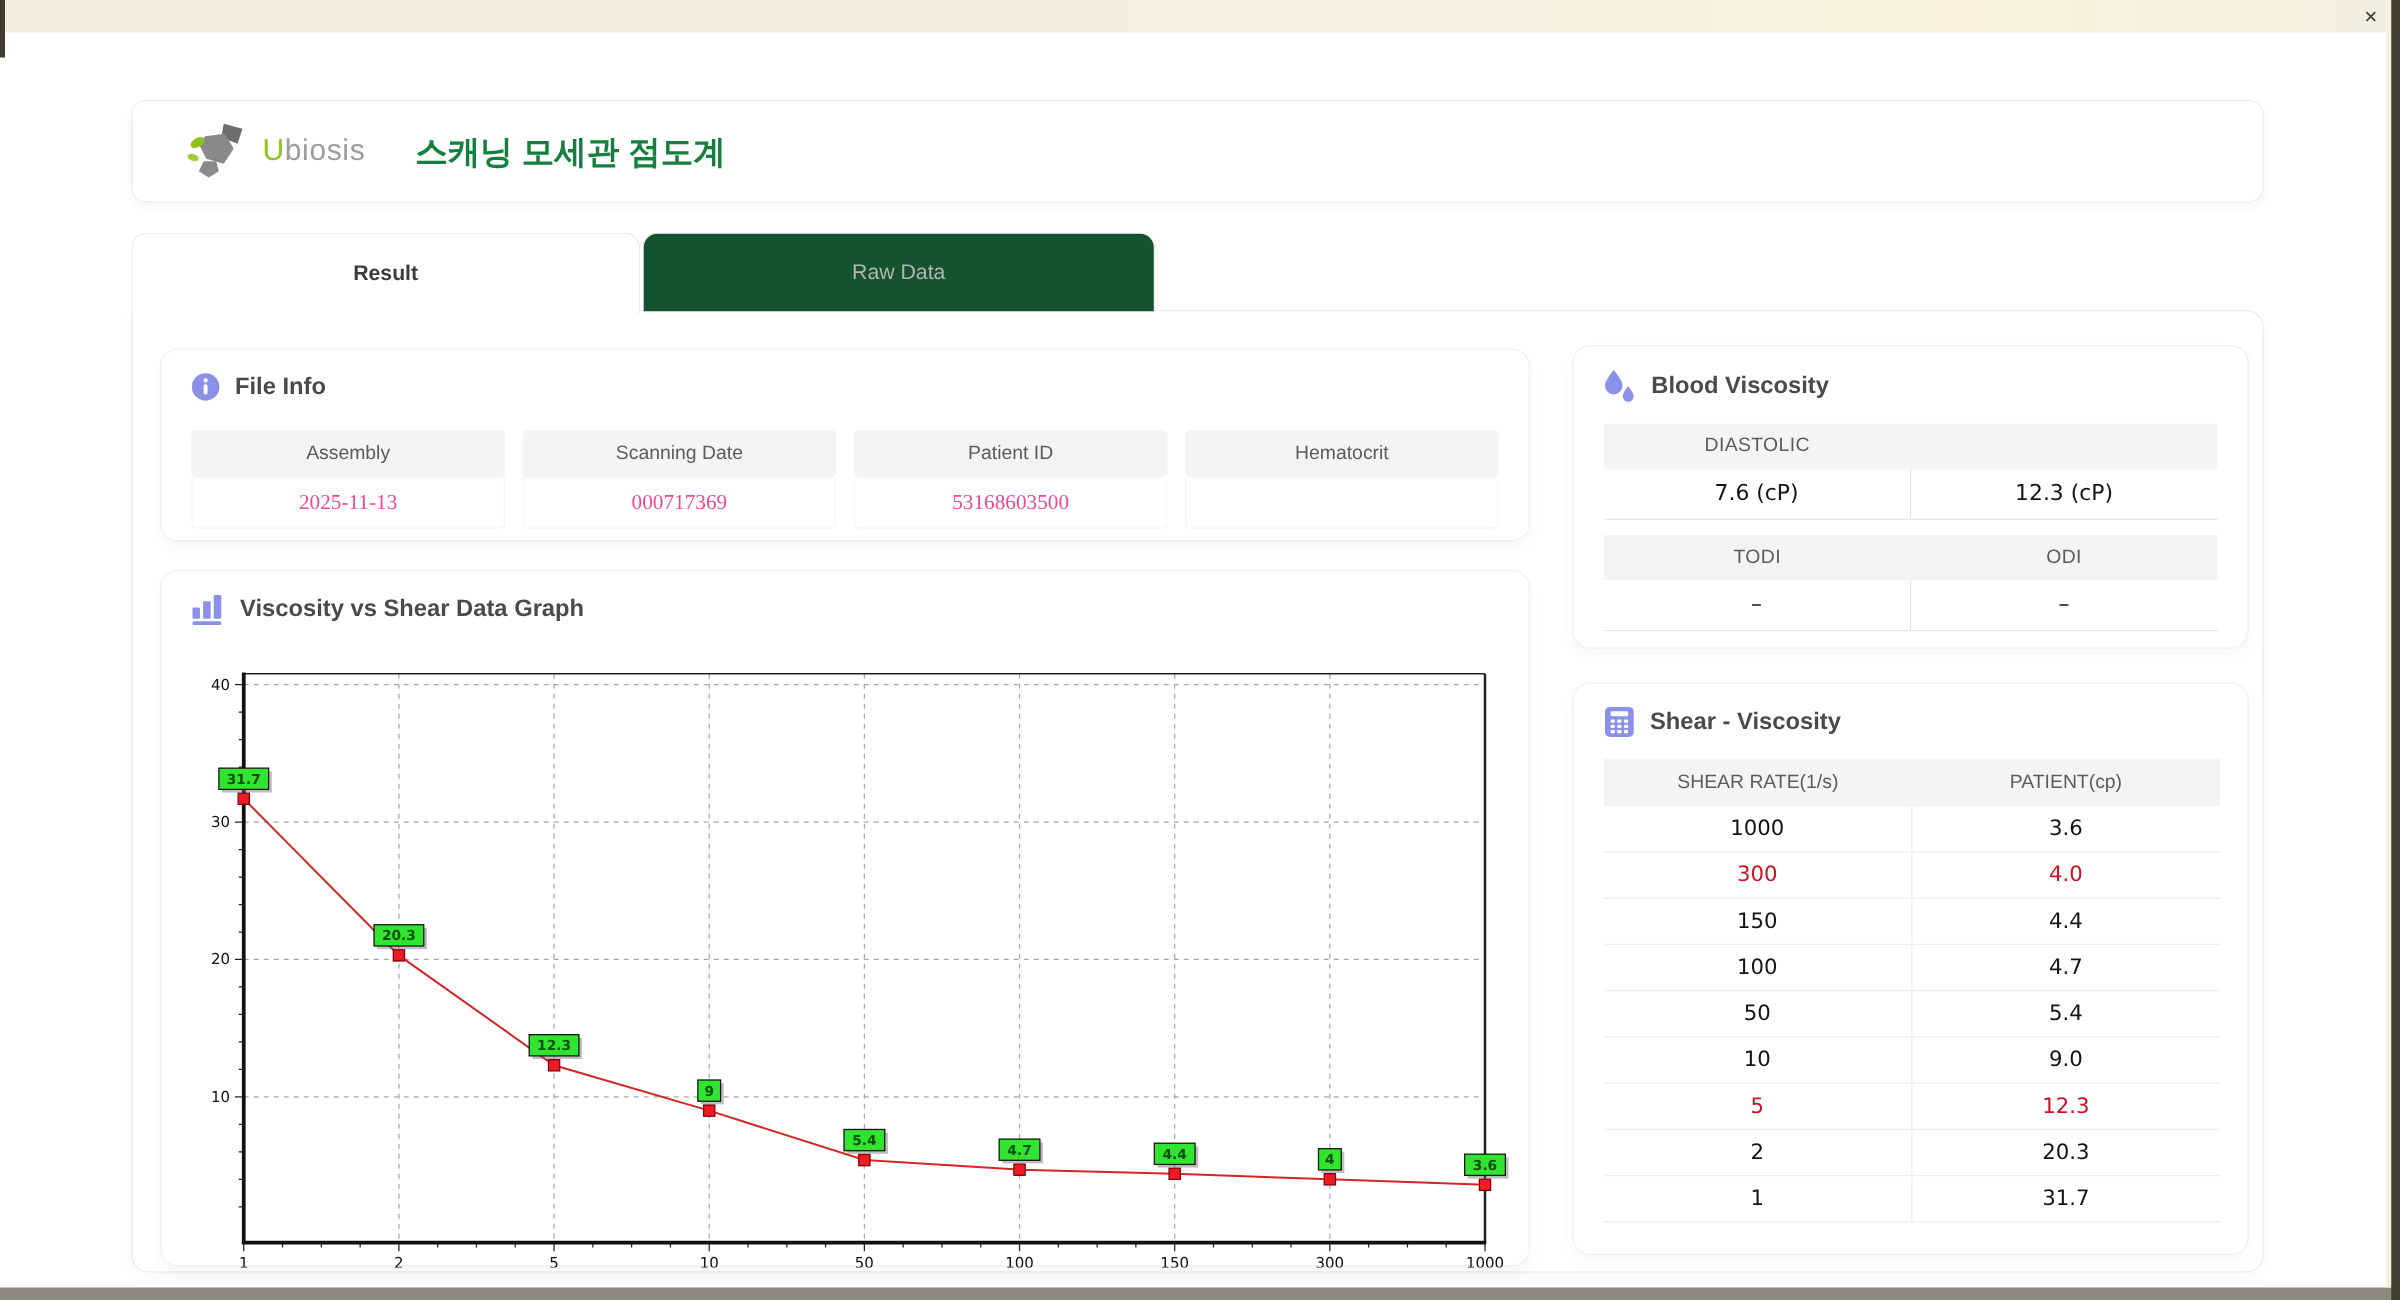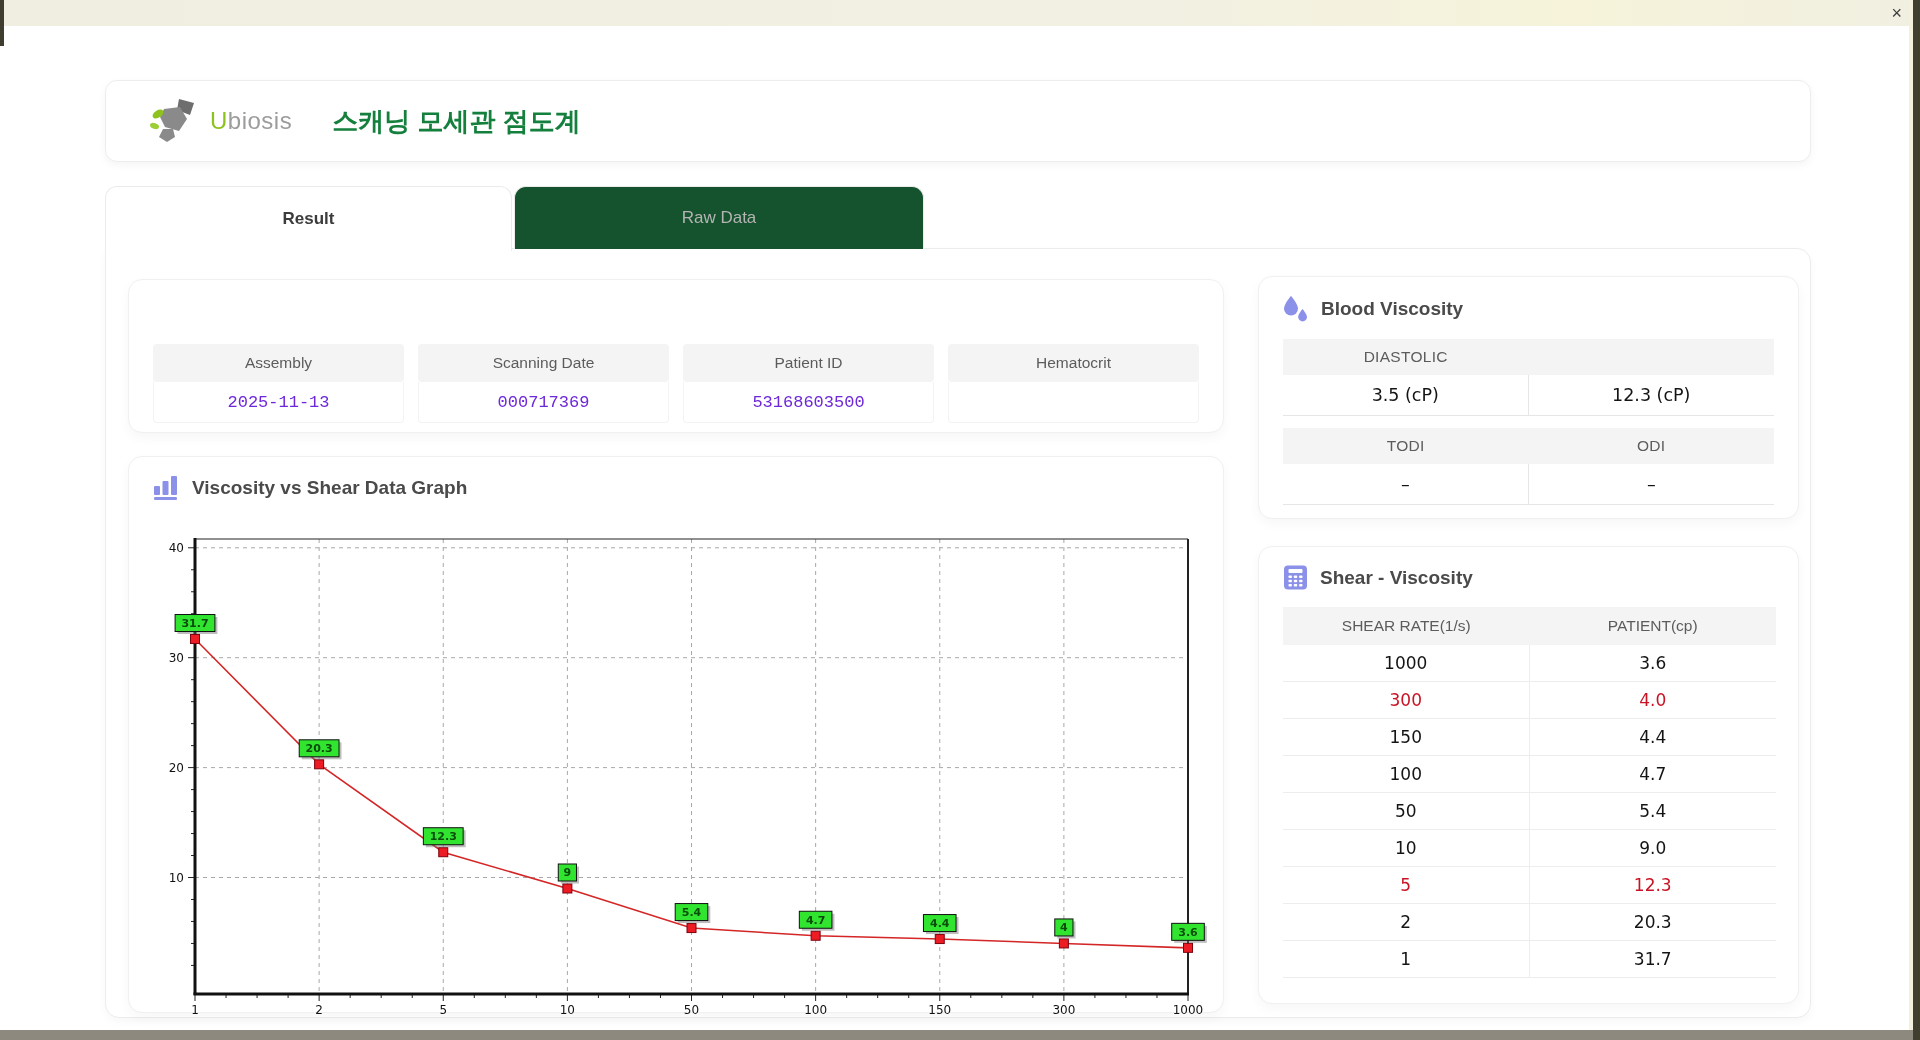--- a/index.html
+++ b/index.html
@@ -49,21 +49,21 @@
   .card-graph    { left:22px; top:207px; width:1096px; height:557px; }
   .card-bv       { left:1152px; top:27px;  width:541px; height:243px; }
   .card-shear    { left:1152px; top:297px; width:541px; height:458px; }
 
   
   .fi-grid { position:absolute; left:24px; right:24px; top:64px;
     display:grid; grid-template-columns:repeat(4,1fr); column-gap:14px; }
   .fi-head { height:38px; background:#f4f4f4; border-radius:4px; display:flex;
     align-items:center; justify-content:center; font-size:15.5px; color:#5c5c5c; }
   .fi-val { height:41px; display:flex; align-items:center; justify-content:center;
-    font-family:Liberation Mono, monospace; font-size:17px; color:#6d28d9;
+    font-family:Liberation Serif, serif; font-size:17px; color:#ec4899;
     border:1px solid #f3f3f3; border-top:none; border-radius:0 0 4px 4px; }
 
   
   .bv-table { position:absolute; left:24px; right:24px; top:62px; }
   .bv-headrow { display:grid; grid-template-columns:1fr 1fr; height:36px; background:#f4f4f4; }
   .bv-headrow div { display:flex; align-items:center; justify-content:center;
     font-size:15.5px; color:#5c5c5c; letter-spacing:0.3px; }
   .bv-valrow { display:grid; grid-template-columns:1fr 1fr; height:41px; border-bottom:1px solid #e6e6e6; }
   .bv-valrow div { display:flex; align-items:center; justify-content:center;
     font-family:"DejaVu Sans", sans-serif; font-size:17.5px; color:#141414; }
@@ -115,20 +115,28 @@
   </div>
   <div class="app-title">스캐닝 모세관 점도계</div>
 </div>
 
 <div class="tab tab-result">Result</div>
 <div class="tab tab-raw">Raw Data</div>
 
 <div class="panel">
 
   <div class="card card-fileinfo">
+    <div class="card-header">
+      <svg class="icon" width="23" height="23" viewBox="0 0 23 23">
+        <circle cx="11.5" cy="11.5" r="11" fill="#8b90e8"></circle>
+        <circle cx="11.5" cy="6.3" r="1.7" fill="#fff"></circle>
+        <rect x="9.9" y="9.3" width="3.2" height="8.2" rx="1.5" fill="#fff"></rect>
+      </svg>
+      <div class="card-title">File Info</div>
+    </div>
     <div class="fi-grid">
       <div class="fi-head">Assembly</div>
       <div class="fi-head">Scanning Date</div>
       <div class="fi-head">Patient ID</div>
       <div class="fi-head">Hematocrit</div>
       <div class="fi-val">2025-11-13</div>
       <div class="fi-val">000717369</div>
       <div class="fi-val">53168603500</div>
       <div class="fi-val"></div>
     </div>
@@ -280,21 +288,21 @@
         <path d="M8 1 C8 1 15 9 15 13.5 A7 7 0 1 1 1 13.5 C1 9 8 1 8 1 Z" fill="#8b90e8"></path>
         <path d="M19.5 14 C19.5 14 24 19.2 24 22 A4.4 4.4 0 1 1 15.2 22 C15.2 19.2 19.5 14 19.5 14 Z" fill="#8b90e8"></path>
       </svg>
       <div class="card-title">Blood Viscosity</div>
     </div>
     <div class="bv-table">
       <div class="bv-headrow">
         <div>DIASTOLIC</div>
       </div>
       <div class="bv-valrow">
-        <div>3.5 (cP)</div>
+        <div>7.6 (cP)</div>
         <div>12.3 (cP)</div>
       </div>
       <div class="bv-gap"></div>
       <div class="bv-headrow">
         <div>TODI</div>
         <div>ODI</div>
       </div>
       <div class="bv-valrow">
         <div>–</div>
         <div>–</div>

